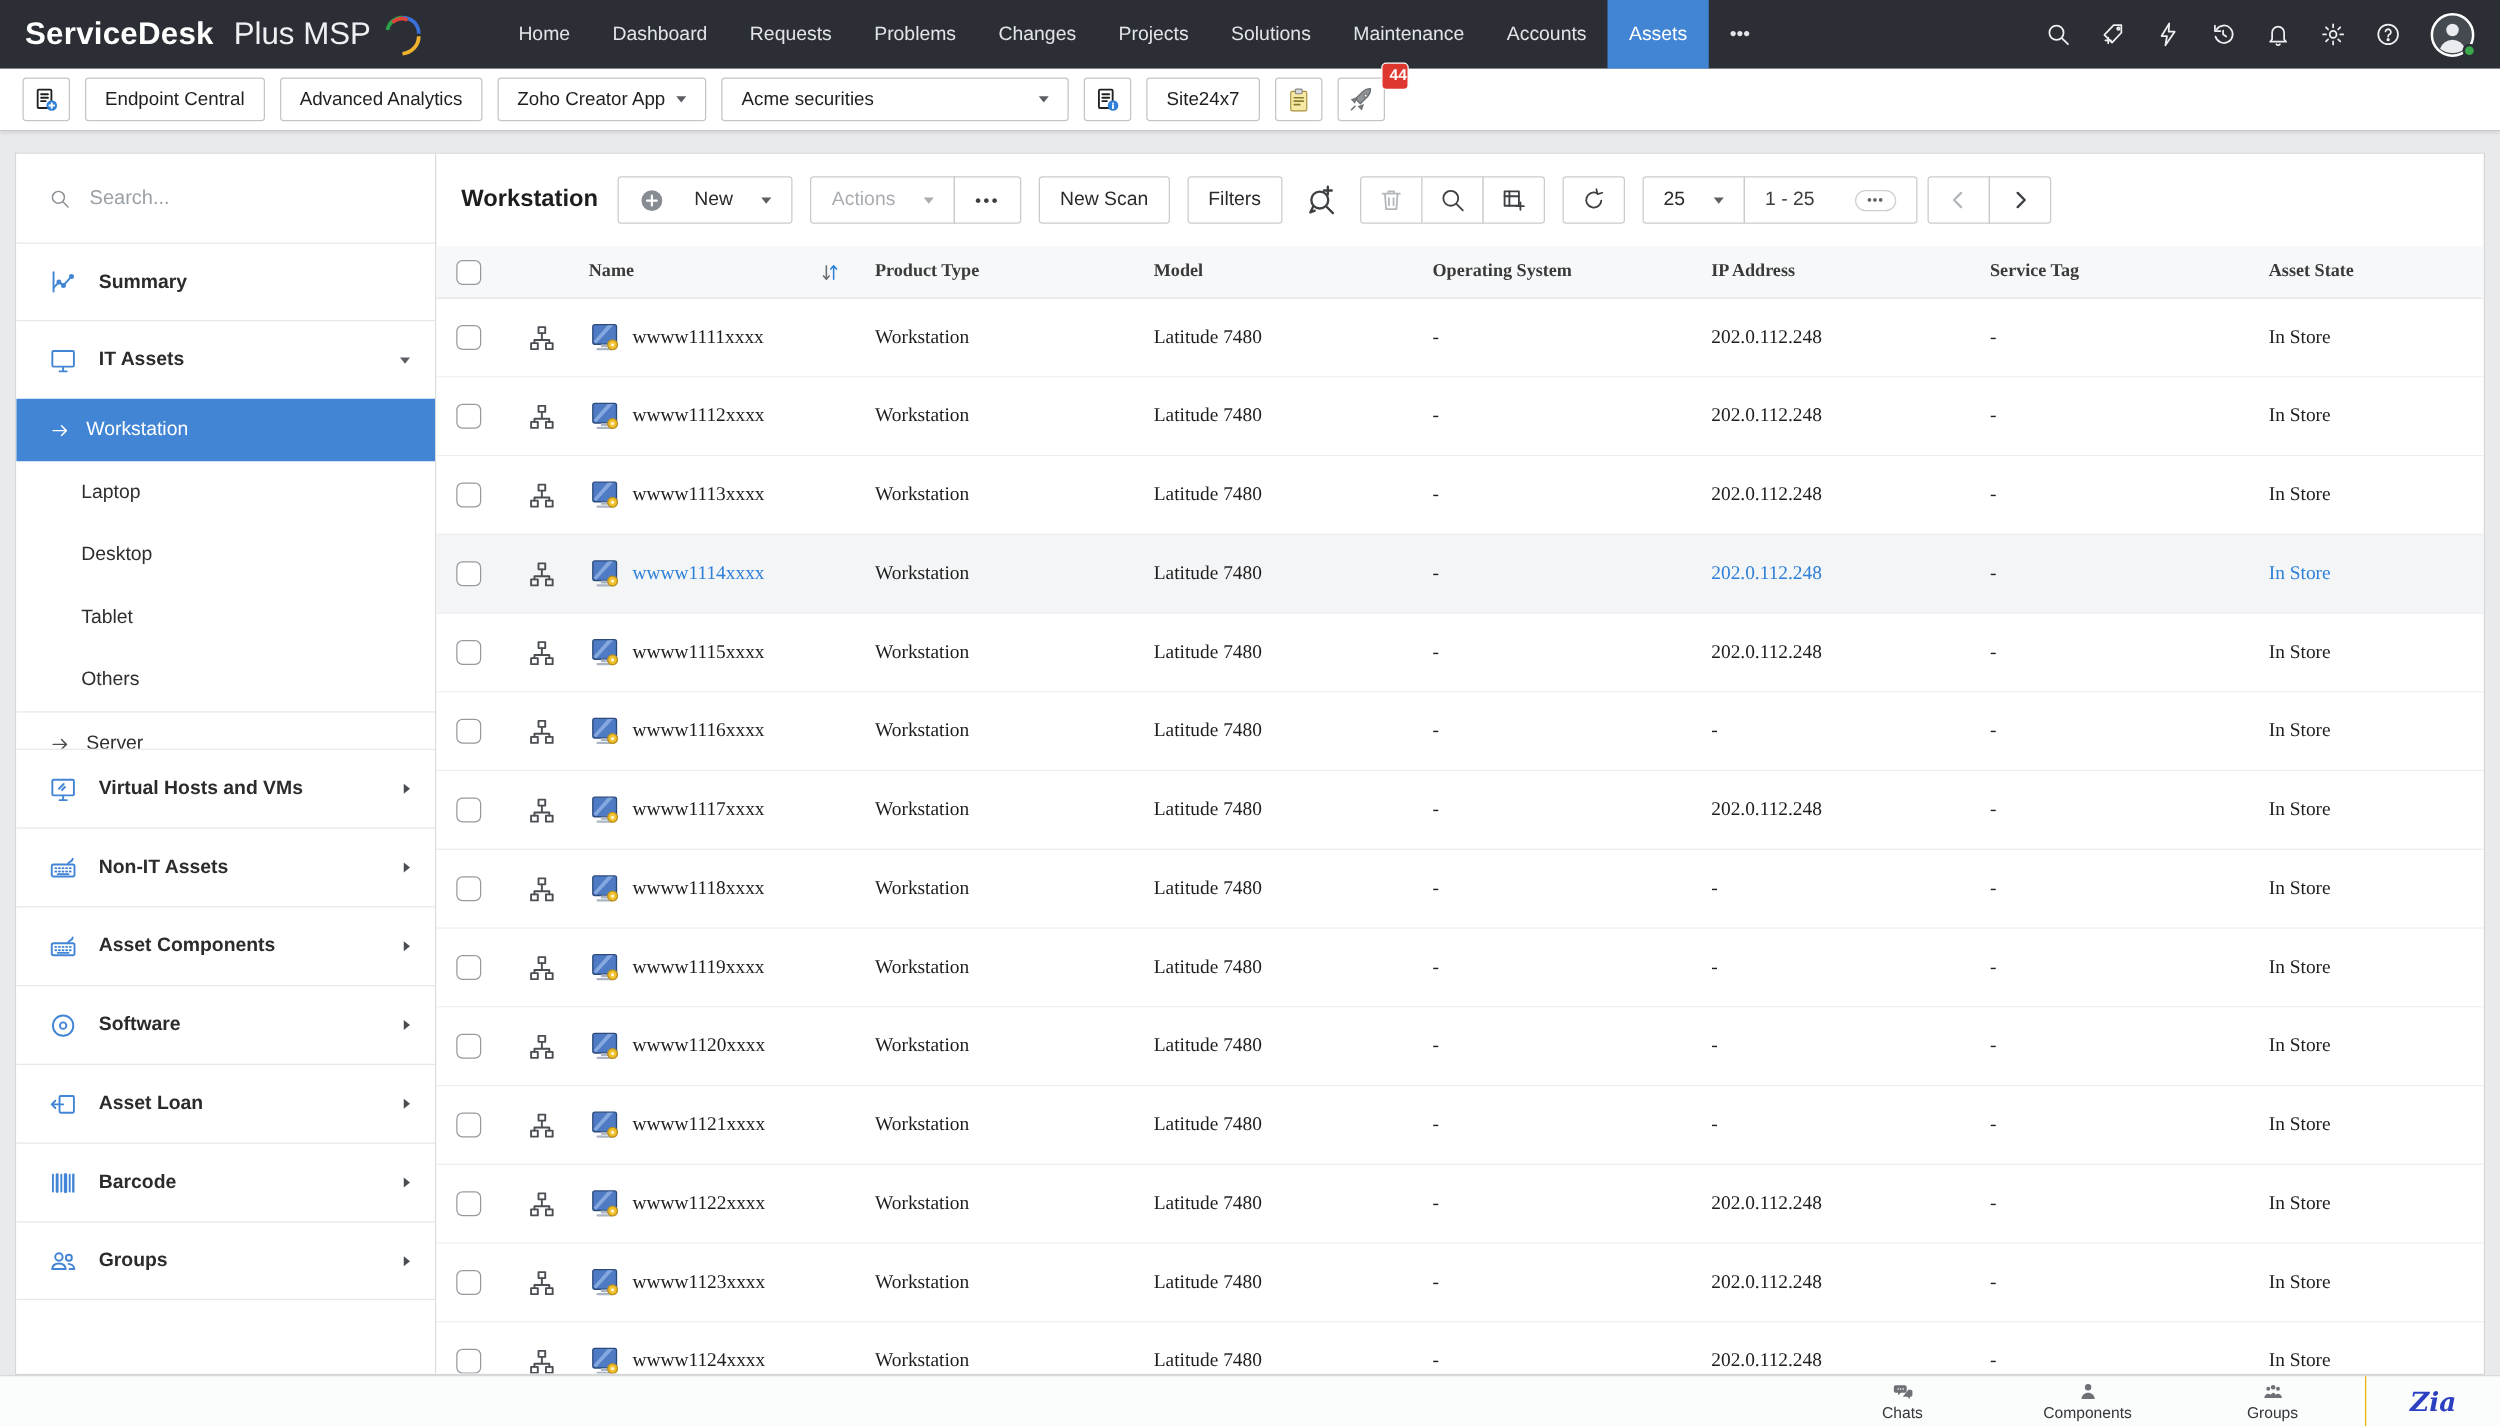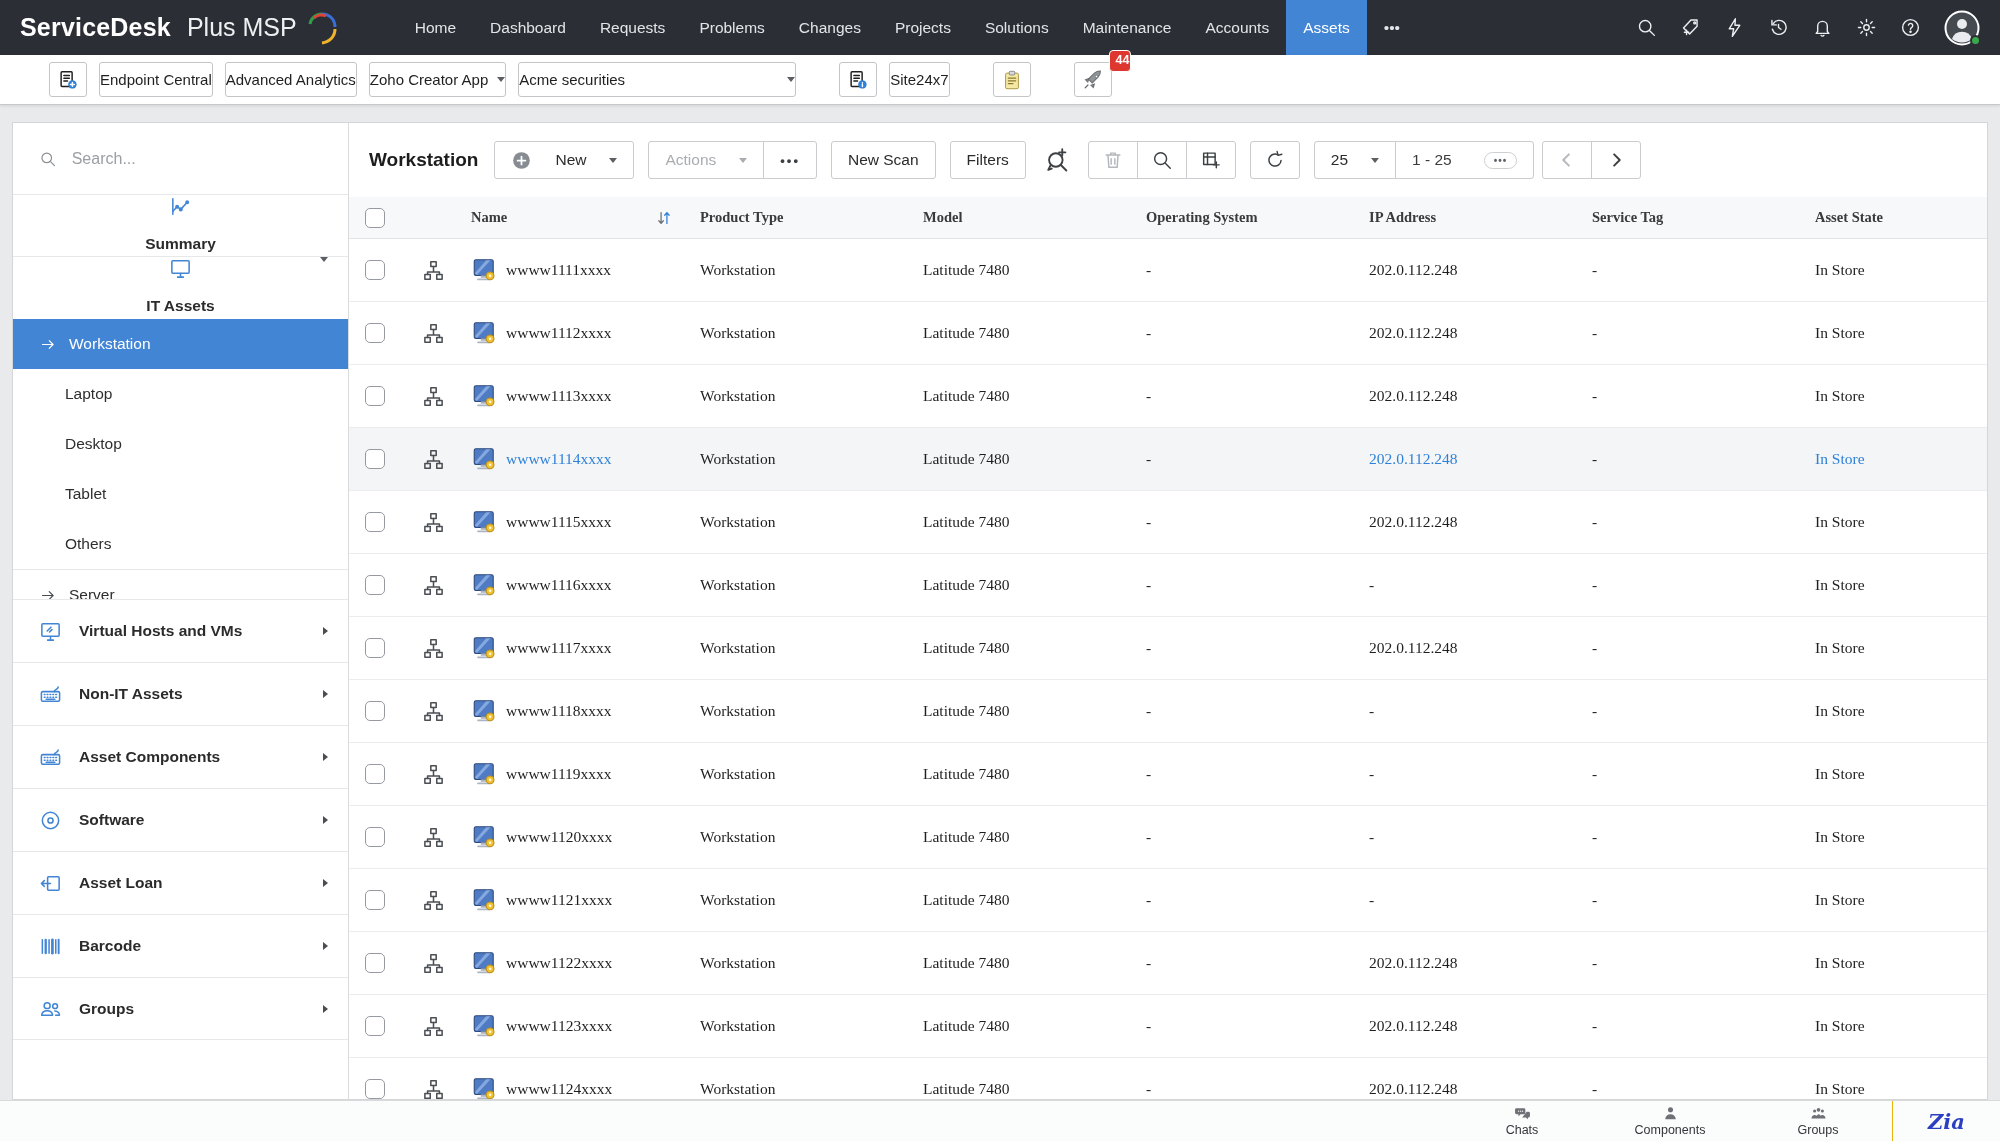--- a/index.html
+++ b/index.html
@@ -21,39 +21,39 @@
   .nav-items { display:flex; align-items:stretch; }
   .nav-item { display:flex; align-items:center; padding:0 17px; font-size:15.5px; color:#e2e5e8; cursor:pointer; white-space:nowrap; }
   .nav-item.active { background:#4285d4; color:#fff; }
   .topnav-right { margin-left:auto; display:flex; align-items:center; gap:23px; }
   .tn-icon { width:21px; height:21px; color:#edeff1; cursor:pointer; }
   .avatar-wrap { position:relative; width:36px; height:36px; cursor:pointer; }
   .status-dot { position:absolute; bottom:0; right:-1px; width:11px; height:11px; background:#3aa94c; border-radius:50%; border:2px solid #2b2f35; }
 
   
   .toolbar2 { height:50px; background:#fff; display:flex; align-items:center; gap:12px; padding:0 18px; border-bottom:1px solid #c6c8ca; box-shadow:0 1px 3px rgba(0,0,0,.10); position:relative; z-index:5; }
-  .tb2-btn { height:35px; border:1px solid #c3c5c8; border-radius:3px; background:#fff; display:flex; align-items:center; gap:9px; padding:0 0; font-size:15px; color:#1f1f1f; cursor:pointer; white-space:nowrap; }
-  .tb2-iconbtn { width:38px; justify-content:center; padding:0;margin-left:31px; }
+  .tb2-btn { height:35px; border:1px solid #c3c5c8; border-radius:3px; background:#fff; display:flex; align-items:center; gap:9px; padding:0 15px; font-size:15px; color:#1f1f1f; cursor:pointer; white-space:nowrap; }
+  .tb2-iconbtn { width:38px; justify-content:center; padding:0; }
   .tb2-iconbtn span { width:22px; height:22px; }
   .tb2-select { width:278px; justify-content:space-between; }
   .caret-down { width:0; height:0; border-left:4.5px solid transparent; border-right:4.5px solid transparent; border-top:5.5px solid #5b5e62; }
   .rocket-wrap { position:relative; }
   .badge { position:absolute; top:-13px; right:-20px; background:#de3730; color:#fff; font-size:12.5px; font-weight:bold; padding:2px 6px; border-radius:4px; border:1px solid #fff; line-height:1.2; }
 
   
   .content { display:flex; margin:17px 12px 0; height:978px; background:#fff; border:1px solid #d4d6d8; overflow:hidden; }
 
   
   .sidebar { width:336px; min-width:336px; border-right:1px solid #d9dbdd; display:flex; flex-direction:column; background:#fff; }
   .sb-search { height:72px; display:flex; align-items:center; gap:15px; padding:0 26px; border-bottom:1px solid #e7e8ea; }
   .sb-search .s-icon { width:20px; height:20px; color:#8a8f94; }
   .sb-search input { border:none; outline:none; font-size:16px; color:#444; width:100%; background:transparent; }
   .sb-search input::placeholder { color:#9aa0a6; }
   .sb-row { display:flex; align-items:center; gap:17px; padding:0 26px; cursor:pointer; position:relative; }
-  .sb-top { height:62px; font-weight:bold; font-size:15.5px; color:#2b2b2b;flex-direction:column; }
+  .sb-top { height:62px; font-weight:bold; font-size:15.5px; color:#2b2b2b; }
   .sb-top.bordered { border-bottom:1px solid #e7e8ea; }
   .sb-ic { width:23px; height:23px; color:#4285d4; flex:none; }
   .sb-caret { position:absolute; right:20px; }
   .sb-sub { height:50px; padding-left:52px; font-size:15.5px; color:#2e2e2e; display:flex; align-items:center; gap:12px; cursor:pointer; }
   .sb-sub.active { background:#4285d4; color:#fff; padding-left:27px; }
   .sb-sub .arrow { width:17px; height:17px; }
   .sb-sub .arrow:empty { display:none; }
   .server-clip { height:30px; overflow:hidden; border-top:1px solid #e7e8ea; }
   .server-row { height:50px; display:flex; align-items:center; gap:12px; padding:0 27px; font-size:15.5px; color:#2e2e2e; cursor:pointer; }
   .server-row .arrow { width:17px; height:17px; color:#4a4e52; }

